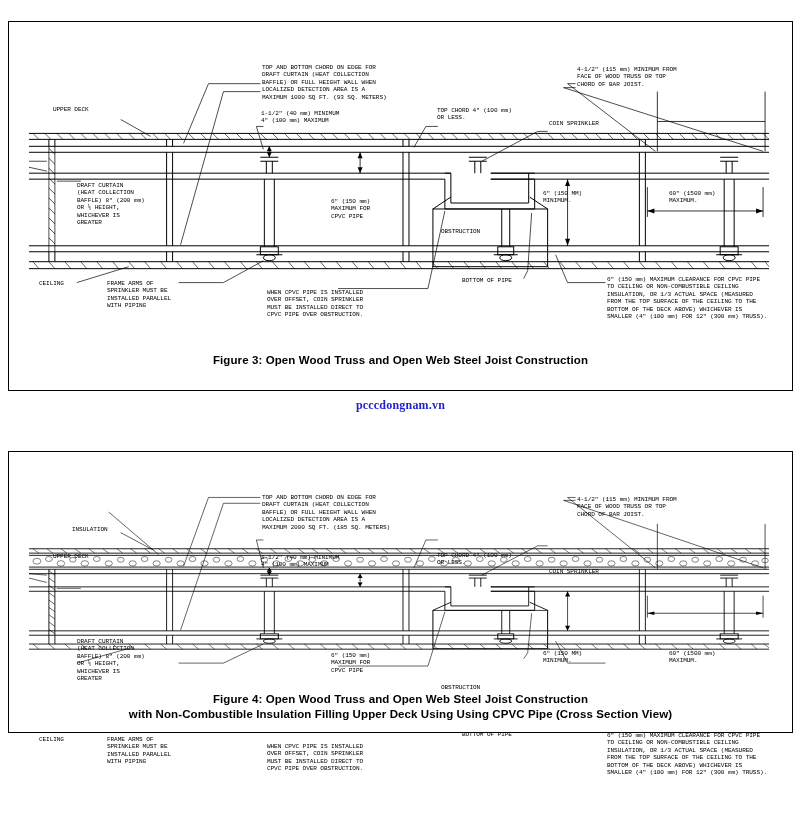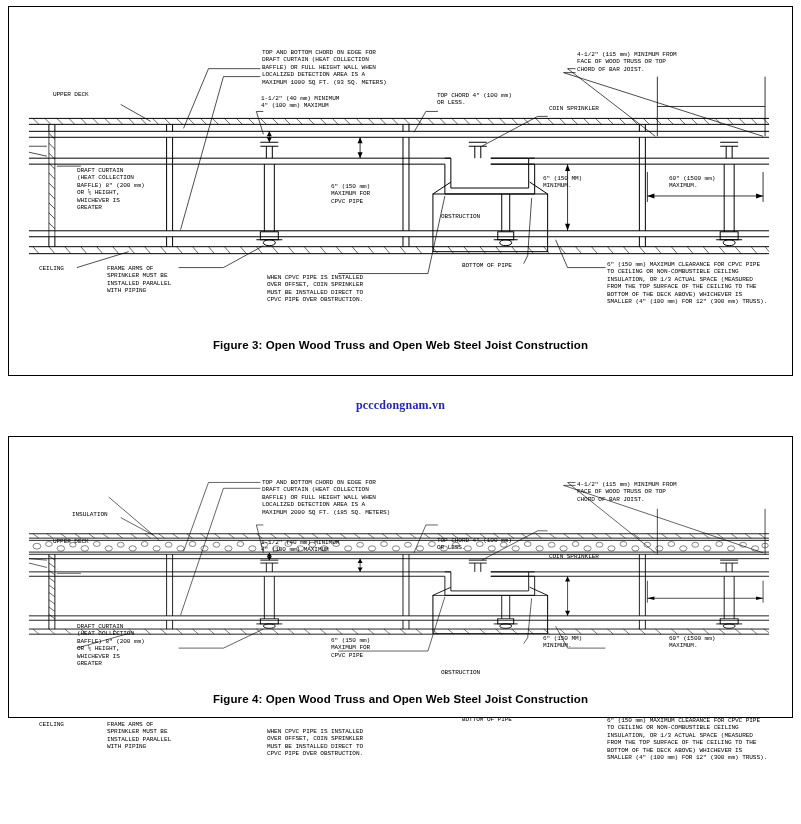--- a/index.html
+++ b/index.html
@@ -14,20 +14,21 @@
     height: 824px;
     background: #ffffff;
     overflow: hidden;
   }
   .fig-box {
     position: absolute;
     left: 8px;
     width: 785px;
     border: 1px solid #000;
     background: #fff;
+    margin-top: 15px;
   }
   #fig3 { top: 6px; height: 370px; }
   #fig4 { top: 436px; height: 282px; }
 
   .canvas { position: absolute; inset: 0; }
   .canvas svg { display: block; width: 100%; height: 100%; }
 
   .cap {
     position: absolute;
     left: 0; right: 0;
@@ -760,16 +761,17 @@
     <div class="note" style="left:453px; top:279px;">BOTTOM OF PIPE</div>
     <div class="note" style="left:598px; top:280px;">6" (150 mm) MAXIMUM CLEARANCE FOR CPVC PIPE
 TO CEILING OR NON-COMBUSTIBLE CEILING
 INSULATION, OR 1/3 ACTUAL SPACE (MEASURED
 FROM THE TOP SURFACE OF THE CEILING TO THE
 BOTTOM OF THE DECK ABOVE) WHICHEVER IS
 SMALLER (4" (100 mm) FOR 12" (300 mm) TRUSS).</div>
 
     <div class="cap">
       <div>Figure 4:  Open Wood Truss and Open Web Steel Joist Construction</div>
+      <div>with Non-Combustible Insulation Filling Upper Deck Using Using CPVC Pipe (Cross Section View)</div>
     </div>
   </div>
 
 </div>
 
 </body></html>

